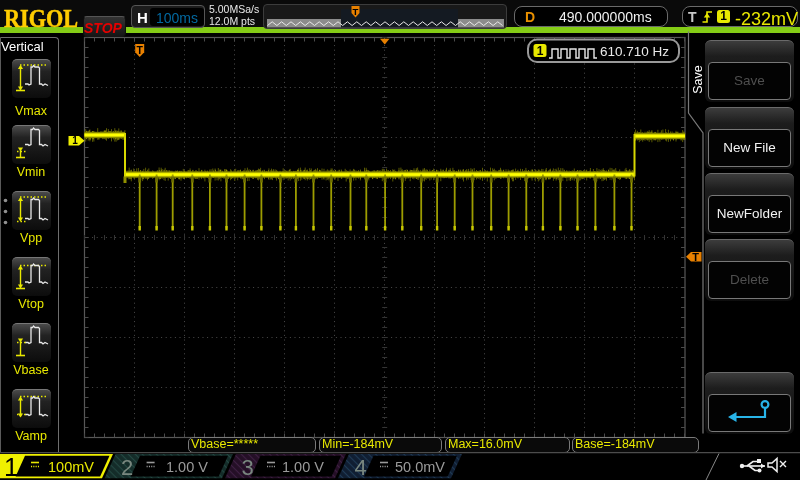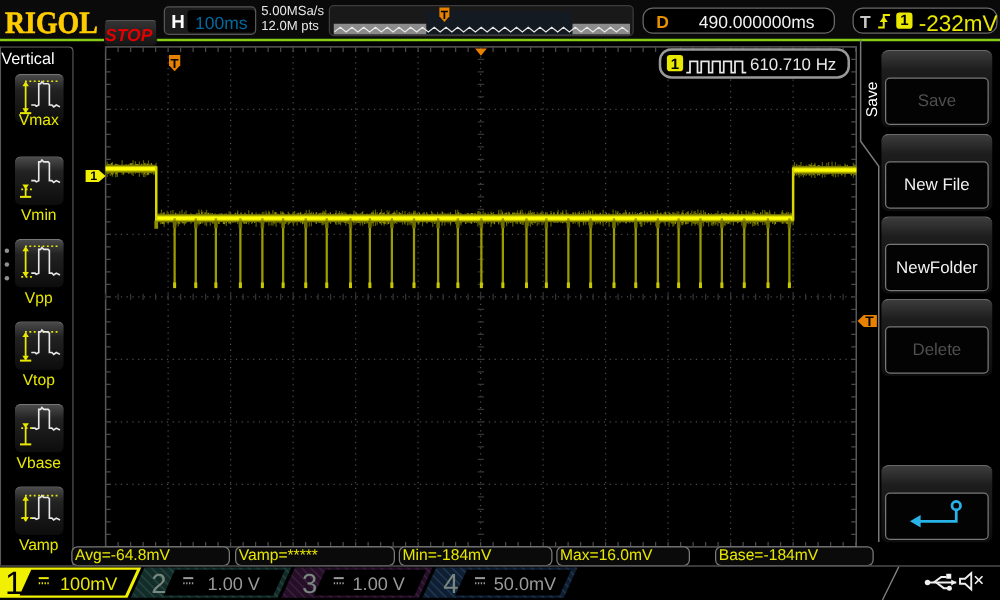--- a/index.html
+++ b/index.html
@@ -1,21 +1,21 @@
 <!DOCTYPE html>
 <html><head>
 <meta charset="utf-8">
 <style>
 * { margin:0; padding:0; box-sizing:border-box; }
 html,body { width:800px; height:480px; background:#000; overflow:hidden;
   font-family:"Liberation Sans", sans-serif; }
 #screen { position:absolute; top:0; left:0; width:800px; height:480px; background:#000; }
 .abs { position:absolute; }
 
-#topbar { position:absolute; top:0; left:0; width:800px; height:33px; background:#0a0a0a; border-bottom:2px solid #84cc16; }
+#topbar { position:absolute; top:0; left:0; width:800px; height:33px; background:#0a0a0a; border-bottom:6px solid #84cc16; }
 #logo { position:absolute; left:4px; top:5px; font-family:"Liberation Serif", serif; font-weight:bold; font-size:25px; color:#fc0; -webkit-text-stroke:0.5px #fc0; letter-spacing:0px; transform:scaleX(.89); transform-origin:0 0; }
 #stopbtn { position:absolute; left:83px; top:16px; width:43px; height:21px; border-radius:4px; background:linear-gradient(#333,#151515); border:1px solid #0e0e0e; border-top-color:#555; text-align:left;font-style:italic; }
 #stopbtn span { font-size:14px; font-weight:bold; color:#e40000; letter-spacing:0px; line-height:23px; }
 #hbadge { position:absolute; left:131px; top:5px; width:74px; height:23px; background:#1c1c1c; border-radius:4px; border:1px solid #565656; }
 #hbadge .h { position:absolute; left:5px; top:3px; font-size:15px; font-weight:bold; color:#fff; }
 #hbadge .inner { position:absolute; left:18px; top:2px; width:54px; height:18px; background:#000; border-radius:3px; }
 #hbadge .inner span { position:absolute; left:6px; top:2px; font-size:14px; color:#0369a1; }
 #srate { position:absolute; left:209px; top:4px; font-size:10.5px; line-height:11.5px; color:#e8e8e8; }
 
 #strip { position:absolute; left:263px; top:4px; width:244px; height:25px; background:#191919; border:1px solid #3c3c3c; border-radius:4px; }
@@ -161,21 +161,21 @@
 <text x="540" y="55" font-size="12" font-weight="bold" fill="#000" text-anchor="middle" font-family="Liberation Sans">1</text>
 <path d="M549 58 h3 v-9 h6 v9 h3 v-9 h6 v9 h3 v-9 h6 v9 h3 v-9 h6 v9 h3 v-9 h6 v9 h3" stroke="#e8e8e8" stroke-width="1.4" fill="none"></path>
 <text x="600" y="56" font-size="13.5" fill="#e8e8e8" font-family="Liberation Sans">610.710 Hz</text>
 <path d="M688.5 31.5 V113 L703 133 V433.5" stroke="#787878" stroke-width="1.2" fill="none"></path>
 <text x="0" y="4" font-size="12.5" fill="#fff" text-anchor="middle" font-family="Liberation Sans" transform="translate(697.5 79.5) rotate(-90)">Save</text>
 </svg>
   <div id="lmenu">
       <div class="title">Vertical</div>
     </div>
   <div class="micon" style="top:58.5px"></div>
-<div class="mlabel" style="top:89px">Vmax</div>
+<div class="mlabel" style="top:104px">Vmax</div>
 <div class="micon" style="top:124.5px"></div>
 <div class="mlabel" style="top:165.0px">Vmin</div>
 <div class="micon" style="top:190.5px"></div>
 <div class="mlabel" style="top:231.0px">Vpp</div>
 <div class="micon" style="top:256.5px"></div>
 <div class="mlabel" style="top:297.0px">Vtop</div>
 <div class="micon" style="top:322.5px"></div>
 <div class="mlabel" style="top:363.0px">Vbase</div>
 <div class="micon" style="top:388.5px"></div>
 <div class="mlabel" style="top:429.0px">Vamp</div>
@@ -231,30 +231,27 @@
       <div class="inner"><span>NewFolder</span></div>
     </div>
 <div class="rbtn" style="top:371.8px">
       <div class="inner"></div>
       <svg class="abs" style="left:18px;top:26px" width="55" height="30" viewBox="0 0 55 30">
         <path d="M42 8 V18 H12" stroke="#28b4e8" stroke-width="2.2" fill="none"></path>
         <path d="M13.5 13 L5 18 L13.5 23 z" fill="#28b4e8"></path>
         <circle cx="42" cy="5.5" r="3.4" stroke="#28b4e8" stroke-width="2.2" fill="none"></circle>
       </svg>
     </div>
-  <div class="meas" style="left:57px;width:127px">
-      <span>Avg=-64.8mV</span>
-    </div>
 <div class="meas" style="left:188px;width:128px">
-      <span>Vamp=*****</span>
+      <span>Vbase=*****</span>
     </div>
 <div class="meas" style="left:319px;width:123px">
       <span>Min=-184mV</span>
     </div>
-<div class="meas" style="left:445px;width:107px">
+<div class="meas" style="left:445px;width:125px">
       <span>Max=16.0mV</span>
     </div>
 <div class="meas" style="left:572px;width:127px">
       <span>Base=-184mV</span>
     </div>
   <svg class="abs" style="left:0;top:0" width="800" height="480" viewBox="0 0 800 480">
 <defs>
 <pattern id="h2" width="5" height="5" patternUnits="userSpaceOnUse" patternTransform="rotate(135)">
           <rect width="5" height="5" fill="#142c29"></rect>
           <rect width="1.1" height="5" fill="#234741"></rect>

